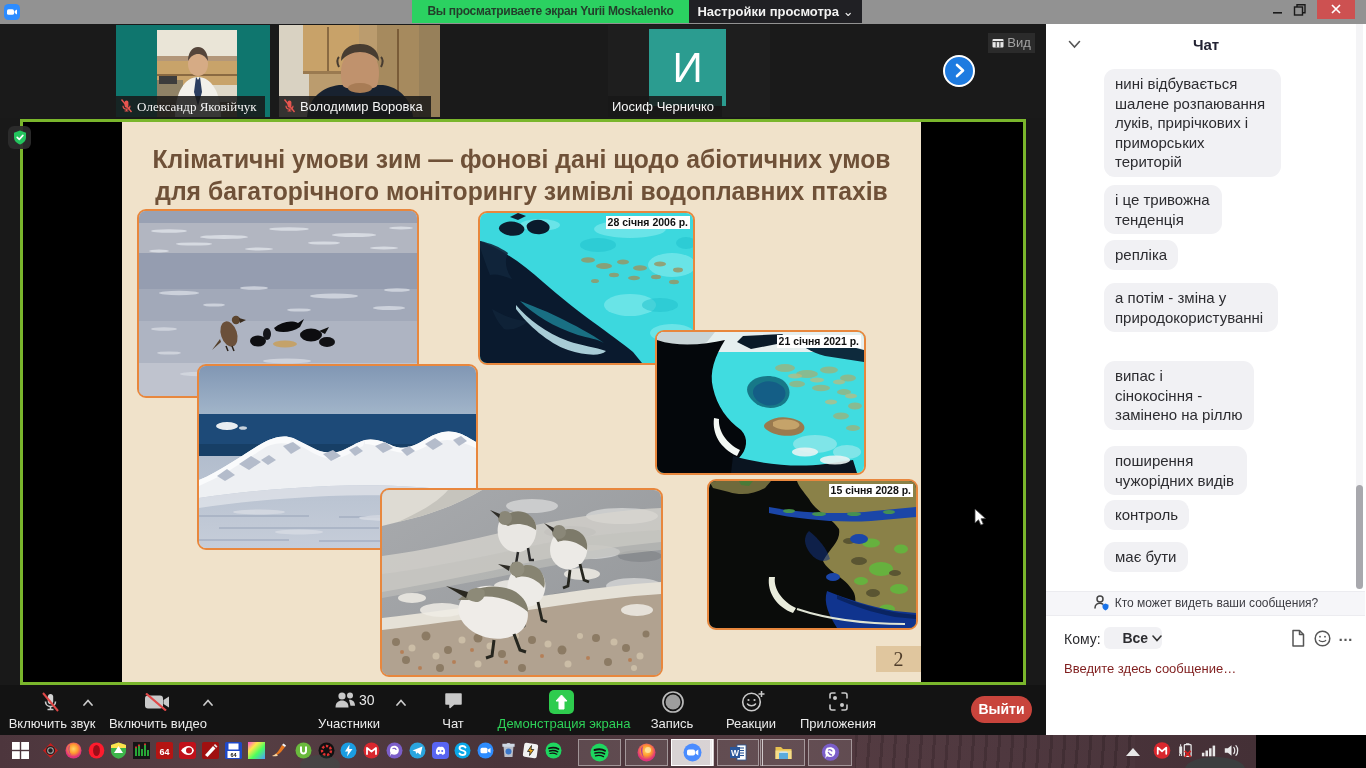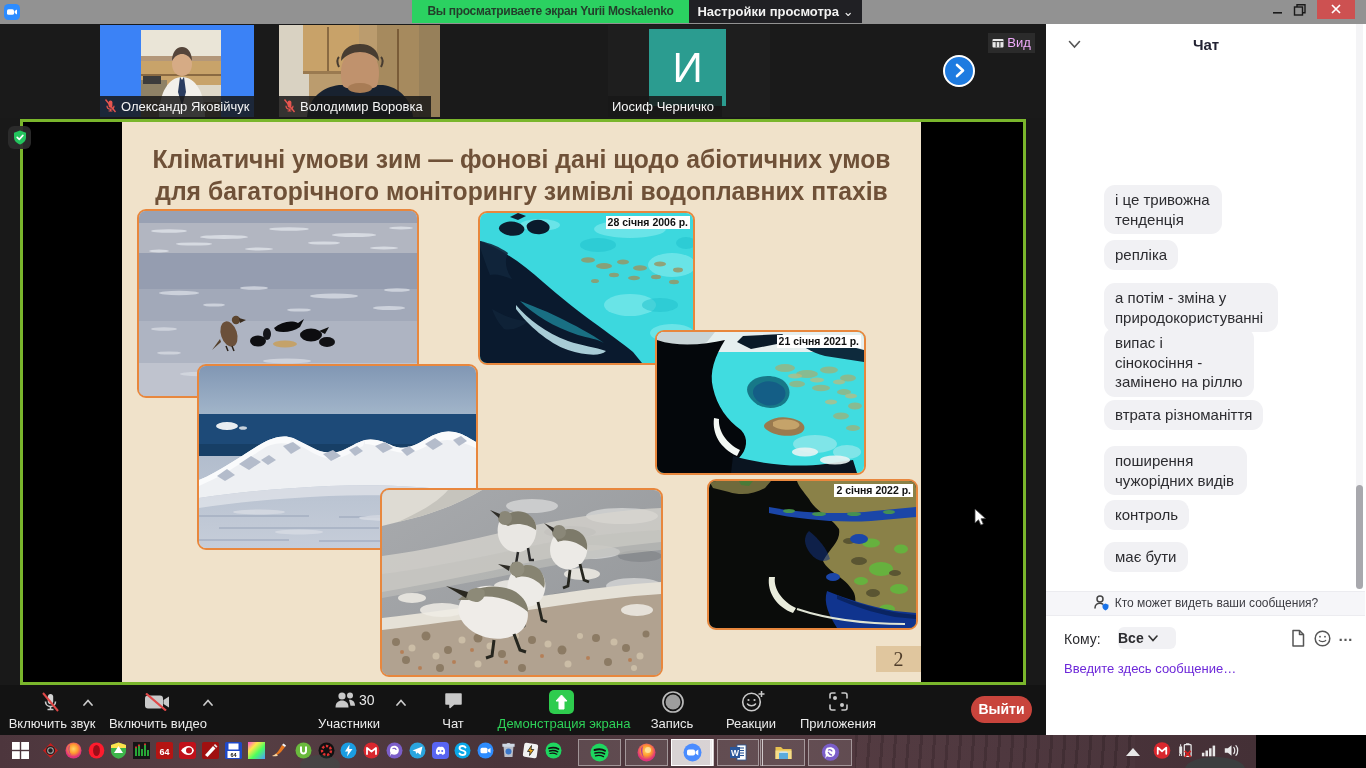--- a/index.html
+++ b/index.html
@@ -63,21 +63,21 @@
     <rect x="1.5" y="4" width="8" height="8" fill="none" stroke="#1a1a1a" stroke-width="1.4"></rect>
     <path d="M4 4 V1.8 H12 V9.8 H9.5" fill="none" stroke="#1a1a1a" stroke-width="1.4"></path>
   </svg>
 <div id="btn-close">
     <svg style="display:block;margin:3px auto 0;" width="12" height="12" viewBox="0 0 12 12">
       <path d="M2 2 L10 10 M10 2 L2 10" stroke="#fff" stroke-width="1.7"></path>
     </svg>
   </div>
 
 <div id="videostrip">
-  <div class="vcell" style="left:100px; width:154px; background:#3b82f6;">
+  <div class="vcell" style="left:116px; width:154px; background:#0f766e;font-family:Liberation Serif, serif;">
     <div style="position:absolute; left:41px; top:5px; width:80px; height:87px;"><svg width="80" height="87" viewBox="0 0 80 87">
           <rect width="80" height="87" fill="#ded8c8"></rect>
           <rect y="0" width="80" height="26" fill="#eae5d7"></rect>
           <rect y="26" width="80" height="5" fill="#b3977a"></rect>
           <rect y="31" width="80" height="24" fill="#c8a36a"></rect>
           <rect y="44" width="80" height="2" fill="#8a6a42"></rect>
           <rect x="0" y="50" width="26" height="37" fill="#8f8266"></rect>
           <rect x="2" y="46" width="18" height="8" fill="#3c3c3c"></rect>
           <rect x="0" y="72" width="80" height="15" fill="#857459"></rect>
           <path d="M18 87 C18 62 28 47 41 47 C54 47 64 62 64 87 Z" fill="#f2f0ea"></path>
@@ -117,21 +117,21 @@
   </div>
   <div class="vcell" style="left:608px; width:162px; background:#1e1e1e;">
     <div style="position:absolute; left:41px; top:4px; width:77px; height:77px; background:#2b9c90; color:#fff; font-size:42px; text-align:center; line-height:77px;">И</div>
     <div class="vlabel">Иосиф Черничко</div>
   </div>
   <div style="position:absolute; left:943px; top:31px; width:32px; height:32px; border-radius:50%; background:#1e7be0; border:2.5px solid #fff;">
     <svg style="display:block; margin:6px 0 0 9px;" width="12" height="15" viewBox="0 0 12 15">
         <path d="M3 2 L9 7.5 L3 13" fill="none" stroke="#fff" stroke-width="2.6" stroke-linecap="round" stroke-linejoin="round"></path>
       </svg>
   </div>
-  <div style="position:absolute; left:988px; top:9px; width:47px; height:20px; background:#2b2b2b; border-radius:0; color:#f0abfc; font-size:13px; line-height:20px; text-align:center;">
+  <div style="position:absolute; left:988px; top:9px; width:47px; height:20px; background:#2b2b2b; border-radius:0; color:#a3a3a3; font-size:13px; line-height:20px; text-align:center;">
     <svg style="vertical-align:-1.5px; margin-right:3px;" width="12" height="12" viewBox="0 0 12 12">
         <rect x="0.5" y="2" width="11" height="8.4" rx="1" fill="#e8e8e8"></rect>
         <path d="M0.5 4.6 H11.5 M4.2 4.6 V10.4 M7.9 4.6 V10.4" stroke="#2b2b2b" stroke-width="1"></path>
       </svg>Вид</div>
 </div>
 
 <div id="sharebg">
   <div id="shareframe">
     <div id="slide">
       <div class="stitle" style="top:22px;">Кліматичні умови зим — фонові дані щодо абіотичних умов</div>
@@ -449,73 +449,73 @@
               <ellipse cx="164" cy="112" rx="7" ry="4"></ellipse>
               <ellipse cx="140" cy="60" rx="6" ry="3"></ellipse>
             </g>
 <path d="M118 110 C138 118 162 126 186 130 L207 132 L207 147 L128 147 C120 134 114 122 118 110 Z" fill="#10348e"></path>
 <path d="M128 114 C146 122 168 128 190 132 L207 134 L207 138 L186 136 C164 132 142 124 128 118 Z" fill="#0a2462"></path>
 <ellipse cx="150" cy="58" rx="9" ry="5" fill="#1b46a8"></ellipse>
 <ellipse cx="124" cy="96" rx="7" ry="4" fill="#1b46a8"></ellipse>
 <path d="M60 96 C58 112 68 126 84 132 L87 127 C74 121 64 108 66 96 Z" fill="#e9ecdc"></path>
 <path d="M88 128 C118 138 156 143 196 143" fill="none" stroke="#dfe4d4" stroke-width="2"></path>
 </svg>
-          <div class="datelabel">2 січня 2022 р.</div>
+          <div class="datelabel">15 січня 2028 р.</div>
         </div>
       <div style="position:absolute; left:754px; top:524px; width:45px; height:26px; background:#e0c69e; color:#4f3d2a; font-size:20px; text-align:center; line-height:26px; font-family:'Liberation Serif',serif;">2</div>
     </div>
   </div>
   <div style="position:absolute; left:8px; top:8px; width:23px; height:23px; background:rgba(45,45,45,.92); border-radius:6px;">
     <svg style="display:block; margin:4px 0 0 4.5px;" width="14" height="15" viewBox="0 0 14 15">
         <path d="M7 0.5 L13 2.8 V7.2 C13 10.8 10.5 13.2 7 14.5 C3.5 13.2 1 10.8 1 7.2 V2.8 Z" fill="#23c55e"></path>
         <path d="M4.2 7.4 L6.3 9.4 L9.9 5.4" fill="none" stroke="#fff" stroke-width="1.6" stroke-linecap="round" stroke-linejoin="round"></path>
       </svg>
   </div>
   <svg style="position:absolute; left:974px; top:390px;" width="13" height="19" viewBox="0 0 13 19">
       <path d="M1 1 L1 15 L4.5 11.8 L6.8 17 L9.3 16 L7 10.8 L11.5 10.5 Z" fill="#fff" stroke="#444" stroke-width="0.8"></path>
     </svg>
 </div>
 
 <div id="chat">
   <svg style="position:absolute; left:22px; top:16px;" width="13" height="9" viewBox="0 0 13 9">
       <path d="M1.5 1.5 L6.5 7 L11.5 1.5" fill="none" stroke="#555" stroke-width="1.6" stroke-linecap="round"></path>
     </svg>
   <div style="position:absolute; left:0; right:0; top:12px; text-align:center; font-size:15px; font-weight:bold; color:#232333;">Чат</div>
+  <div class="bubble" style="top:45px; width:177px;">нині відбувається шалене розпаювання луків, прирічкових і приморських територій</div>
   <div class="bubble" style="top:161px; width:118px;">і це тривожна тенденція</div>
   <div class="bubble" style="top:216px;text-align:center;">репліка</div>
   <div class="bubble" style="top:259px; width:174px;">а потім - зміна у природокористуванні</div>
-  <div class="bubble" style="top:304px; width:150px;">випас і сінокосіння - замінено на ріллю</div>
-  <div class="bubble" style="top:376px;">втрата різноманіття</div>
+  <div class="bubble" style="top:337px; width:150px;">випас і сінокосіння - замінено на ріллю</div>
   <div class="bubble" style="top:422px; width:143px;">поширення чужорідних видів</div>
   <div class="bubble" style="top:476px;">контроль</div>
   <div class="bubble" style="top:518px;">має бути</div>
   <div style="position:absolute; left:310px; top:0px; width:7px; height:543px; background:#f4f4f6;"></div>
     <div style="position:absolute; left:310px; top:461px; width:7px; height:104px; background:#a8a8ad; border-radius:3.5px;"></div>
   <div style="position:absolute; left:0; top:567px; width:319px; height:25px; background:#f6f6f9; border-top:1px solid #ececf0; border-bottom:1px solid #ececf0; text-align:center; font-size:12px; color:#3c3c42; line-height:23px;">
     <svg style="vertical-align:-4px; margin-right:5px;" width="17" height="17" viewBox="0 0 17 17">
         <circle cx="7" cy="5" r="3" fill="none" stroke="#444" stroke-width="1.5"></circle>
         <path d="M2 14 C2 10.8 4.5 9.3 7 9.3 C8 9.3 9 9.6 9.8 10.1" fill="none" stroke="#444" stroke-width="1.5" stroke-linecap="round"></path>
         <path d="M12.5 9.5 L15.5 10.7 V12.8 C15.5 14.6 14.2 15.8 12.5 16.5 C10.8 15.8 9.5 14.6 9.5 12.8 V10.7 Z" fill="#1a73e8"></path>
       </svg>Кто может видеть ваши сообщения?</div>
   <div style="position:absolute; left:18px; top:607px; font-size:14px; color:#2c2c30;">Кому:</div>
-  <div style="position:absolute; left:72px; top:603px; width:58px; height:22px; background:#f1f1f4; border-radius:6px; font-size:14px; font-weight:bold; color:#2c2c30; text-align:left; line-height:22px;">Все <svg style="vertical-align:1px;" width="10" height="7" viewBox="0 0 10 7">
+  <div style="position:absolute; left:58px; top:603px; width:58px; height:22px; background:#f1f1f4; border-radius:6px; font-size:14px; font-weight:bold; color:#2c2c30; text-align:right; line-height:22px;">Все <svg style="vertical-align:1px;" width="10" height="7" viewBox="0 0 10 7">
         <path d="M1 1 L5 5.5 L9 1" fill="none" stroke="#333" stroke-width="1.6" stroke-linecap="round"></path>
       </svg></div>
   <svg style="position:absolute; left:243px; top:605px;" width="18" height="19" viewBox="0 0 18 19">
       <path d="M4 1.5 H10.5 L14.5 5.5 V17 H4 Z" fill="none" stroke="#555" stroke-width="1.5" stroke-linejoin="round"></path>
       <path d="M10.5 1.5 V5.5 H14.5" fill="none" stroke="#555" stroke-width="1.5" stroke-linejoin="round"></path>
     </svg>
   <svg style="position:absolute; left:268px; top:606px;" width="17" height="17" viewBox="0 0 17 17">
       <circle cx="8.5" cy="8.5" r="7.3" fill="none" stroke="#555" stroke-width="1.5"></circle>
       <circle cx="6" cy="6.7" r="0.9" fill="#555"></circle>
       <circle cx="11" cy="6.7" r="0.9" fill="#555"></circle>
       <path d="M5.3 10.5 C6.2 12 10.8 12 11.7 10.5" fill="none" stroke="#555" stroke-width="1.4" stroke-linecap="round"></path>
     </svg>
   <div style="position:absolute; left:292px; top:603px; font-size:15px; color:#555; letter-spacing:1px; font-weight:bold;">…</div>
-  <div style="position:absolute; left:18px; top:637px; font-size:13px; color:#6d28d9;">Введите здесь сообщение…</div>
+  <div style="position:absolute; left:18px; top:637px; font-size:13px; color:#7f1d1d;">Введите здесь сообщение…</div>
 </div>
 
 <div id="toolbar">
   <svg style="position:absolute; left:39px; top:6px;" width="23" height="23" viewBox="0 0 23 23">
       <path d="M11.5 3 C13 3 14.2 4.2 14.2 5.7 V10.5 C14.2 12 13 13.2 11.5 13.2 C10 13.2 8.8 12 8.8 10.5 V5.7 C8.8 4.2 10 3 11.5 3 Z" fill="#d2d2d2"></path>
       <path d="M6.5 10.5 C6.5 13.3 8.7 15.5 11.5 15.5 C14.3 15.5 16.5 13.3 16.5 10.5" fill="none" stroke="#c9c9c9" stroke-width="1.6"></path>
       <path d="M11.5 15.5 V18.5 M8.5 18.5 H14.5" stroke="#c9c9c9" stroke-width="1.6"></path>
       <path d="M4 2 L19 20" stroke="#e04848" stroke-width="2"></path>
     </svg>
   <div class="chev" style="left:83px;">

